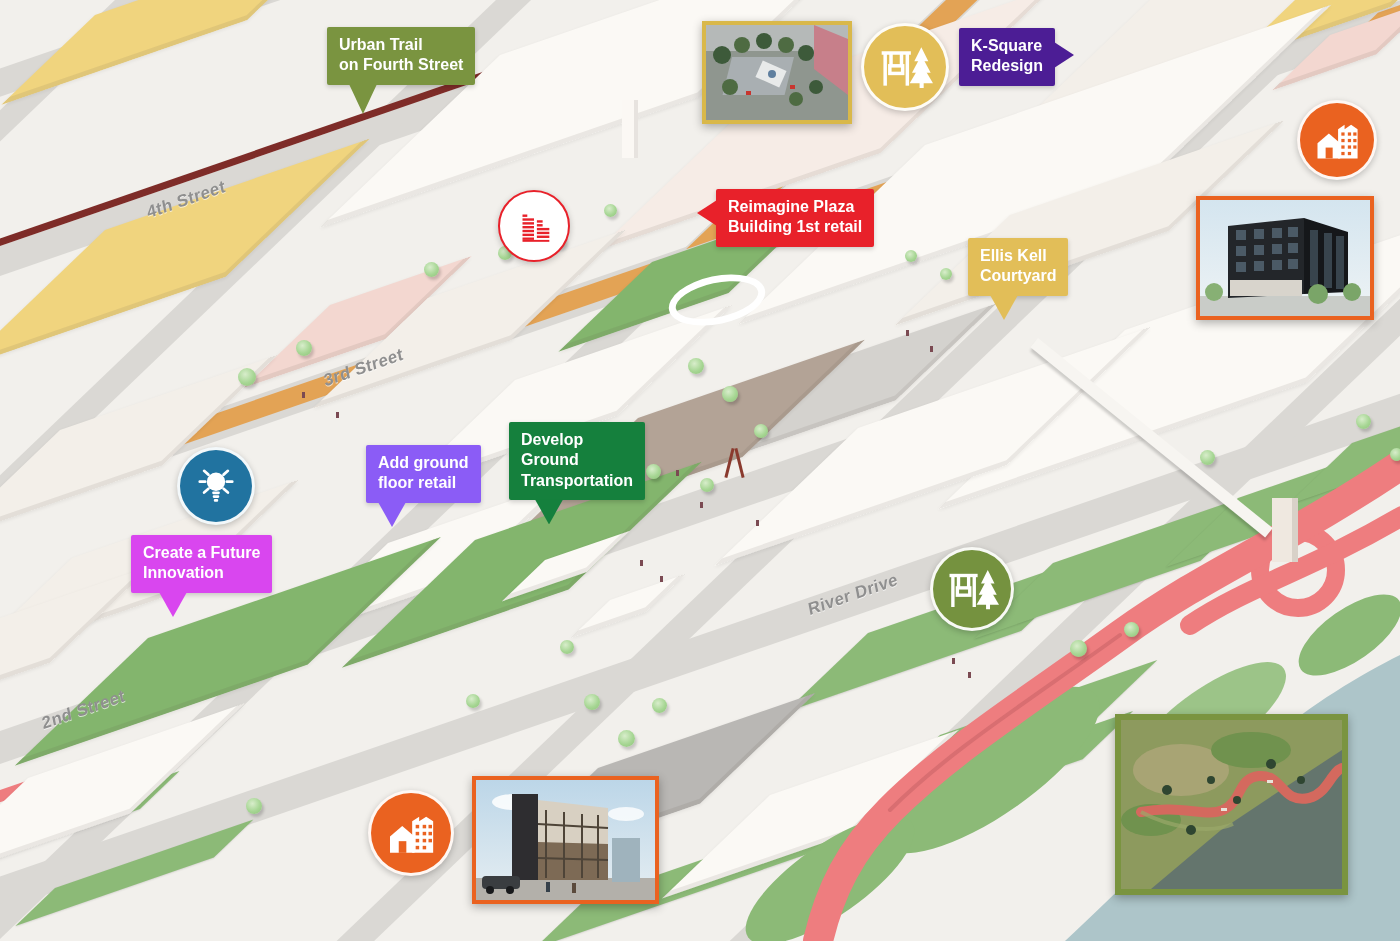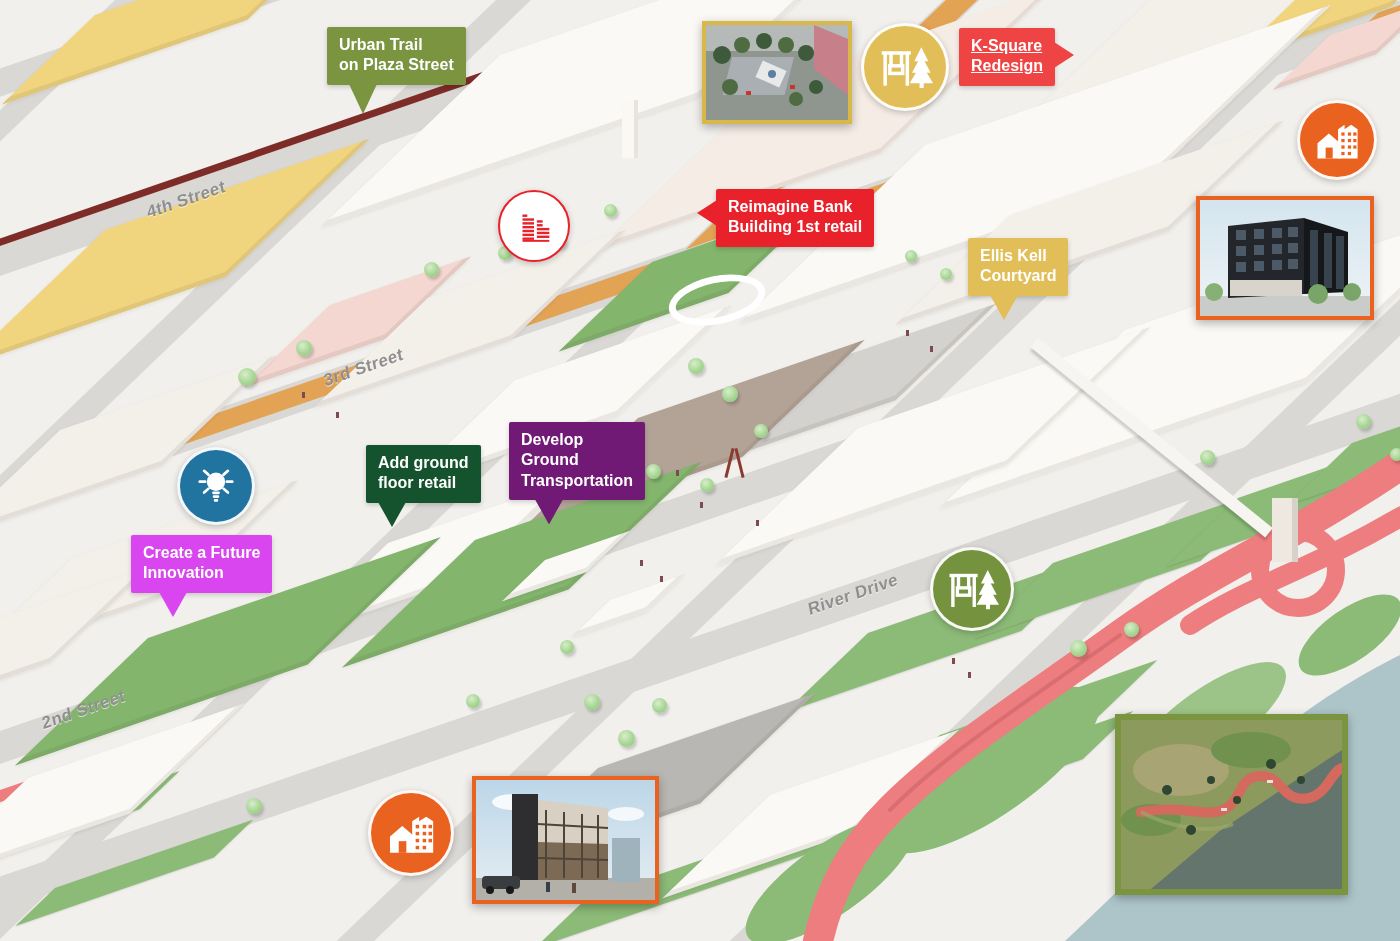--- a/index.html
+++ b/index.html
@@ -397,44 +397,44 @@
         <rect x="56" y="70" width="6" height="6"></rect>
           <rect x="68" y="70" width="6" height="6"></rect>
       </g>
       <polygon points="12,54 33,36 54,54 54,82 12,82" fill="#fff"></polygon>
       <rect x="27" y="62" width="13" height="20" fill="#EA6220"></rect>
     </svg>
   </div>
 
   <div class="callout ptr-down" style="left: 327px; top: 27px; background: rgb(122, 148, 64);">
     <span class="ln">Urban Trail</span>
-    <span class="ln">on Plaza Street</span>
+    <span class="ln">on Fourth Street</span>
     <span class="ptr" style="left:22px;height:30px;bottom:-29px"></span>
   </div>
-  <div class="callout ptr-right" style="left: 959px; top: 28px; background: #ef4444; text-decoration: underline;">
+  <div class="callout ptr-right" style="left: 959px; top: 28px; background: #4c1d95;">
     <span class="ln">K-Square</span>
     <span class="ln">Redesign</span>
     <span class="ptr"></span>
   </div>
   <div class="callout ptr-left" style="left: 716px; top: 189px; background: rgb(232, 33, 42);">
-    <span class="ln">Reimagine Bank</span>
+    <span class="ln">Reimagine Plaza</span>
     <span class="ln">Building 1st retail</span>
     <span class="ptr"></span>
   </div>
   <div class="callout ptr-down" style="left: 968px; top: 238px; background: rgb(226, 190, 88);">
     <span class="ln">Ellis Kell</span>
     <span class="ln">Courtyard</span>
     <span class="ptr" style="left:22px"></span>
   </div>
-  <div class="callout ptr-down" style="left: 366px; top: 445px; background: #14532d;">
+  <div class="callout ptr-down" style="left: 366px; top: 445px; background: #8b5cf6;">
     <span class="ln">Add ground</span>
     <span class="ln">floor retail</span>
     <span class="ptr" style="left:12px"></span>
   </div>
-  <div class="callout ptr-down" style="left: 509px; top: 422px; background: #701a75;">
+  <div class="callout ptr-down" style="left: 509px; top: 422px; background: #15803d;">
     <span class="ln">Develop</span>
     <span class="ln">Ground</span>
     <span class="ln">Transportation</span>
     <span class="ptr" style="left:26px"></span>
   </div>
   <div class="callout ptr-down" style="left: 131px; top: 535px; background: #d946ef;">
     <span class="ln">Create a Future</span>
     <span class="ln">Innovation</span>
     <span class="ptr" style="left:28px"></span>
   </div>

